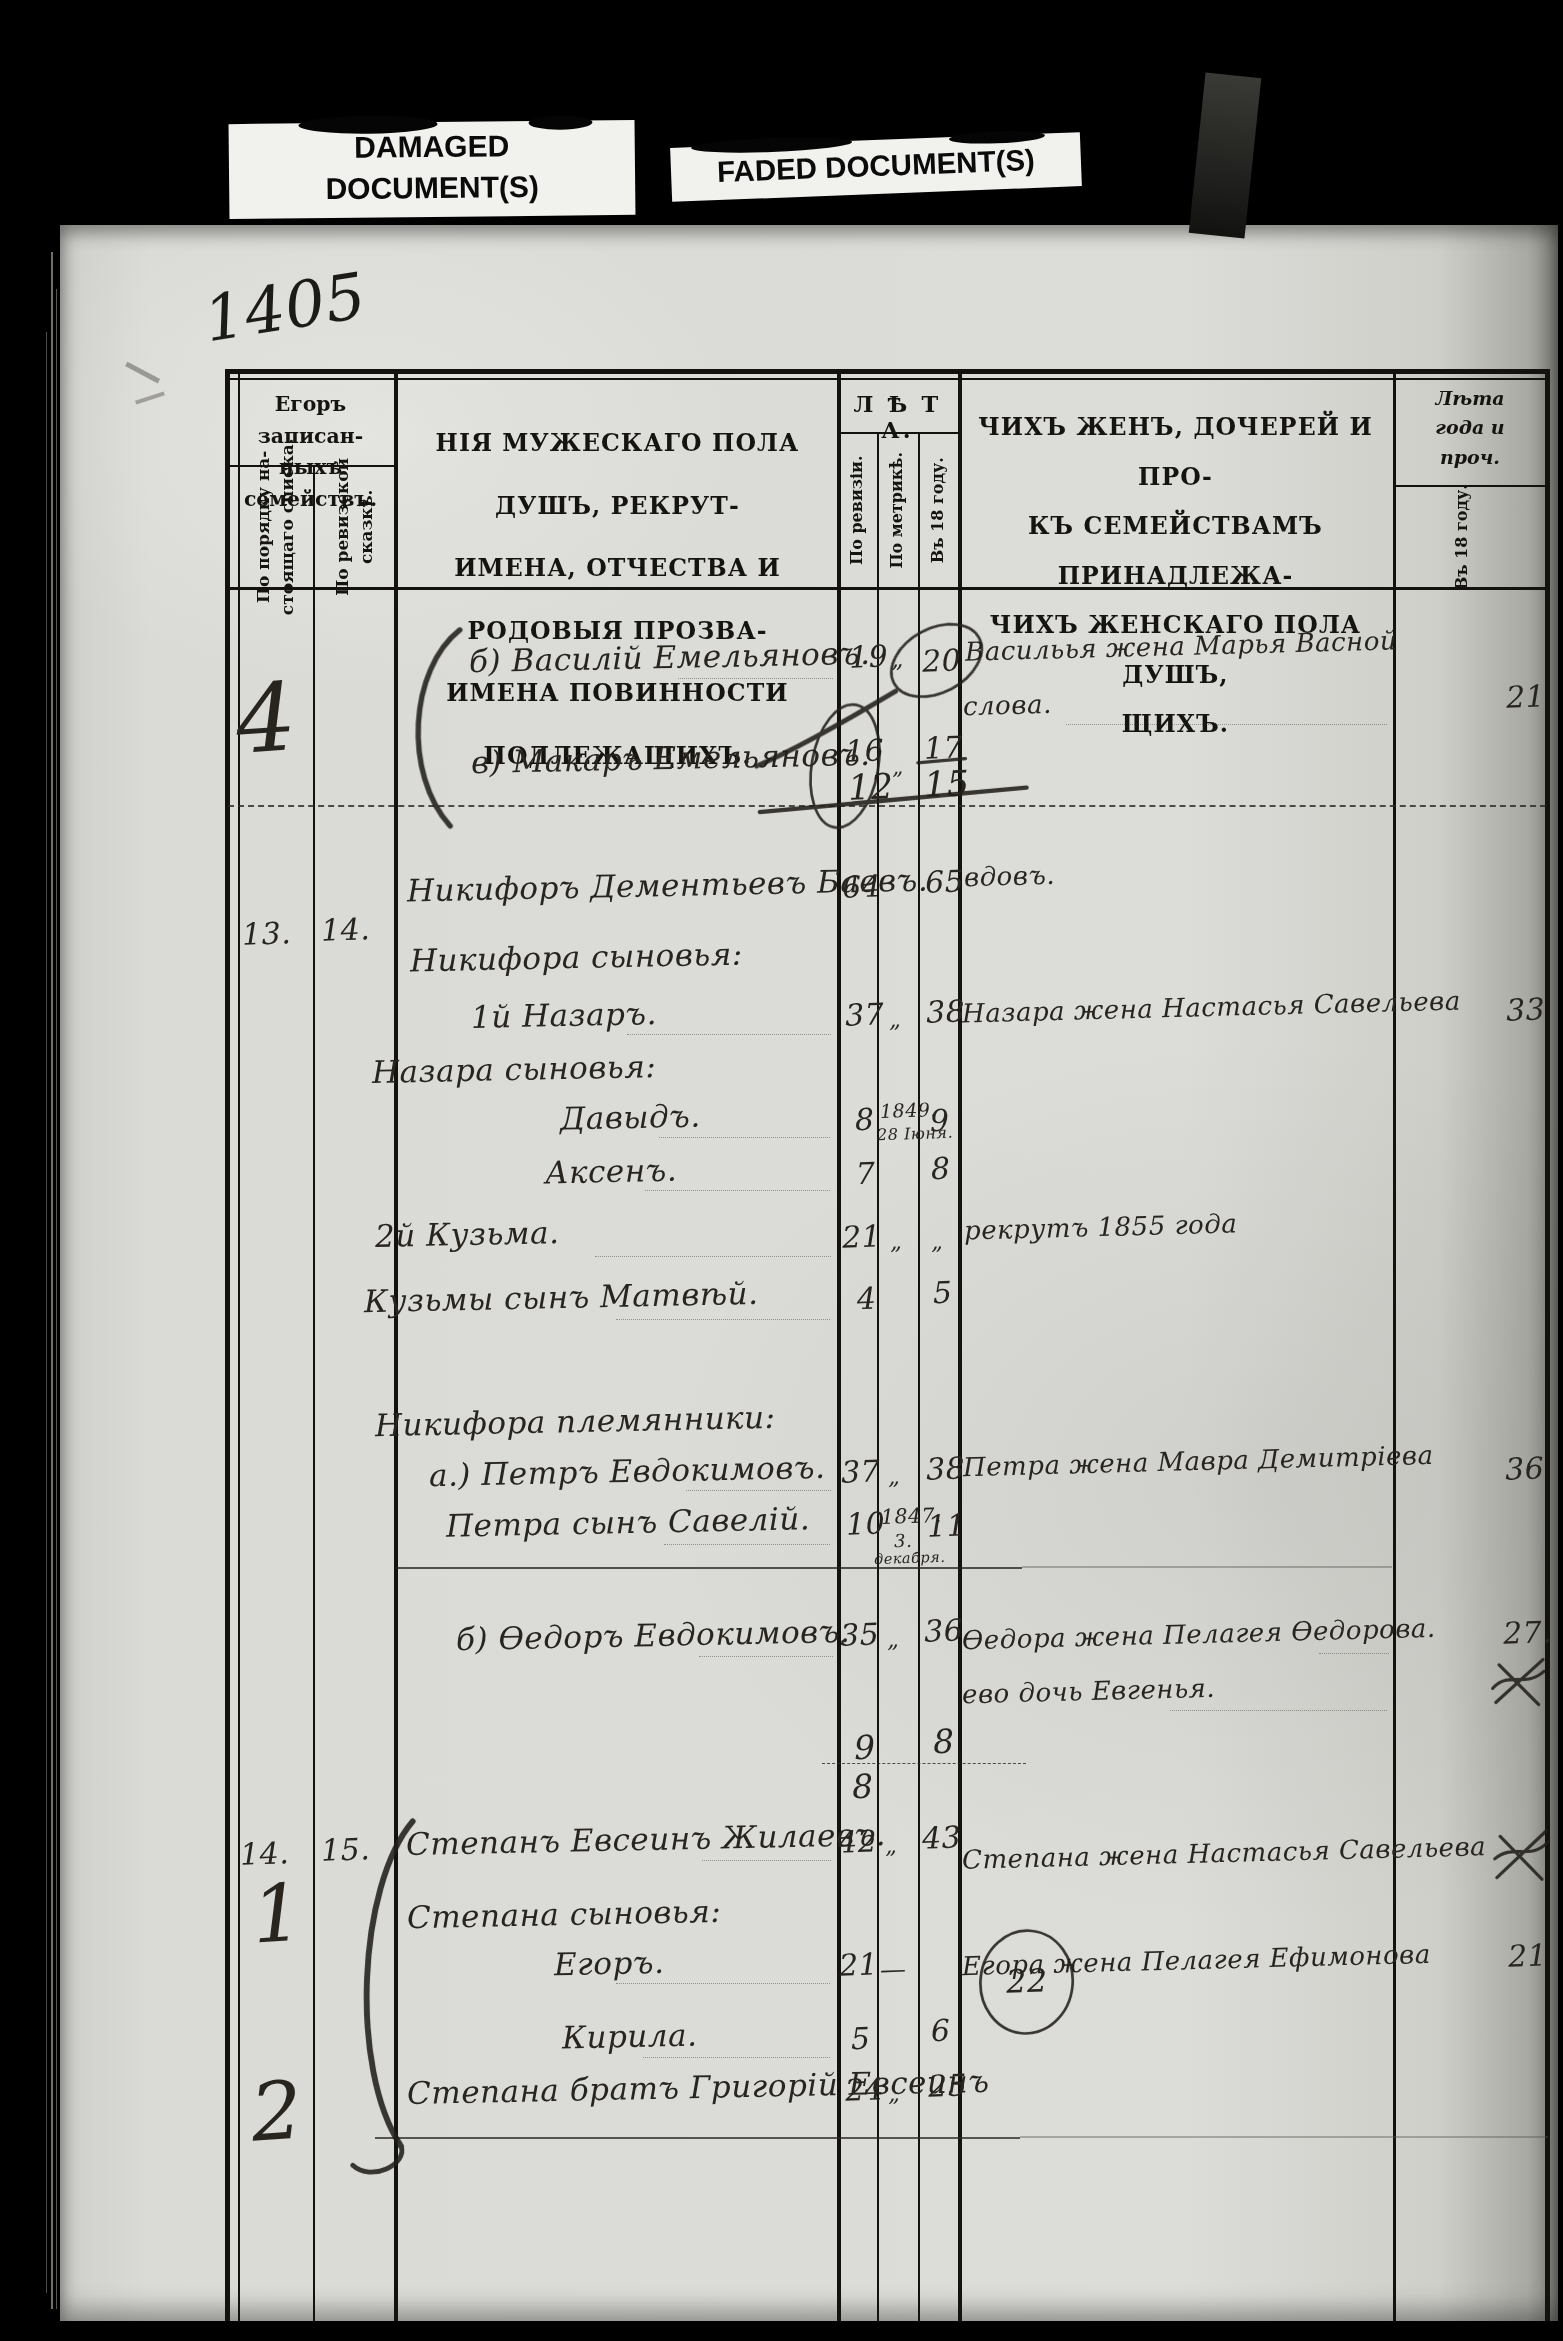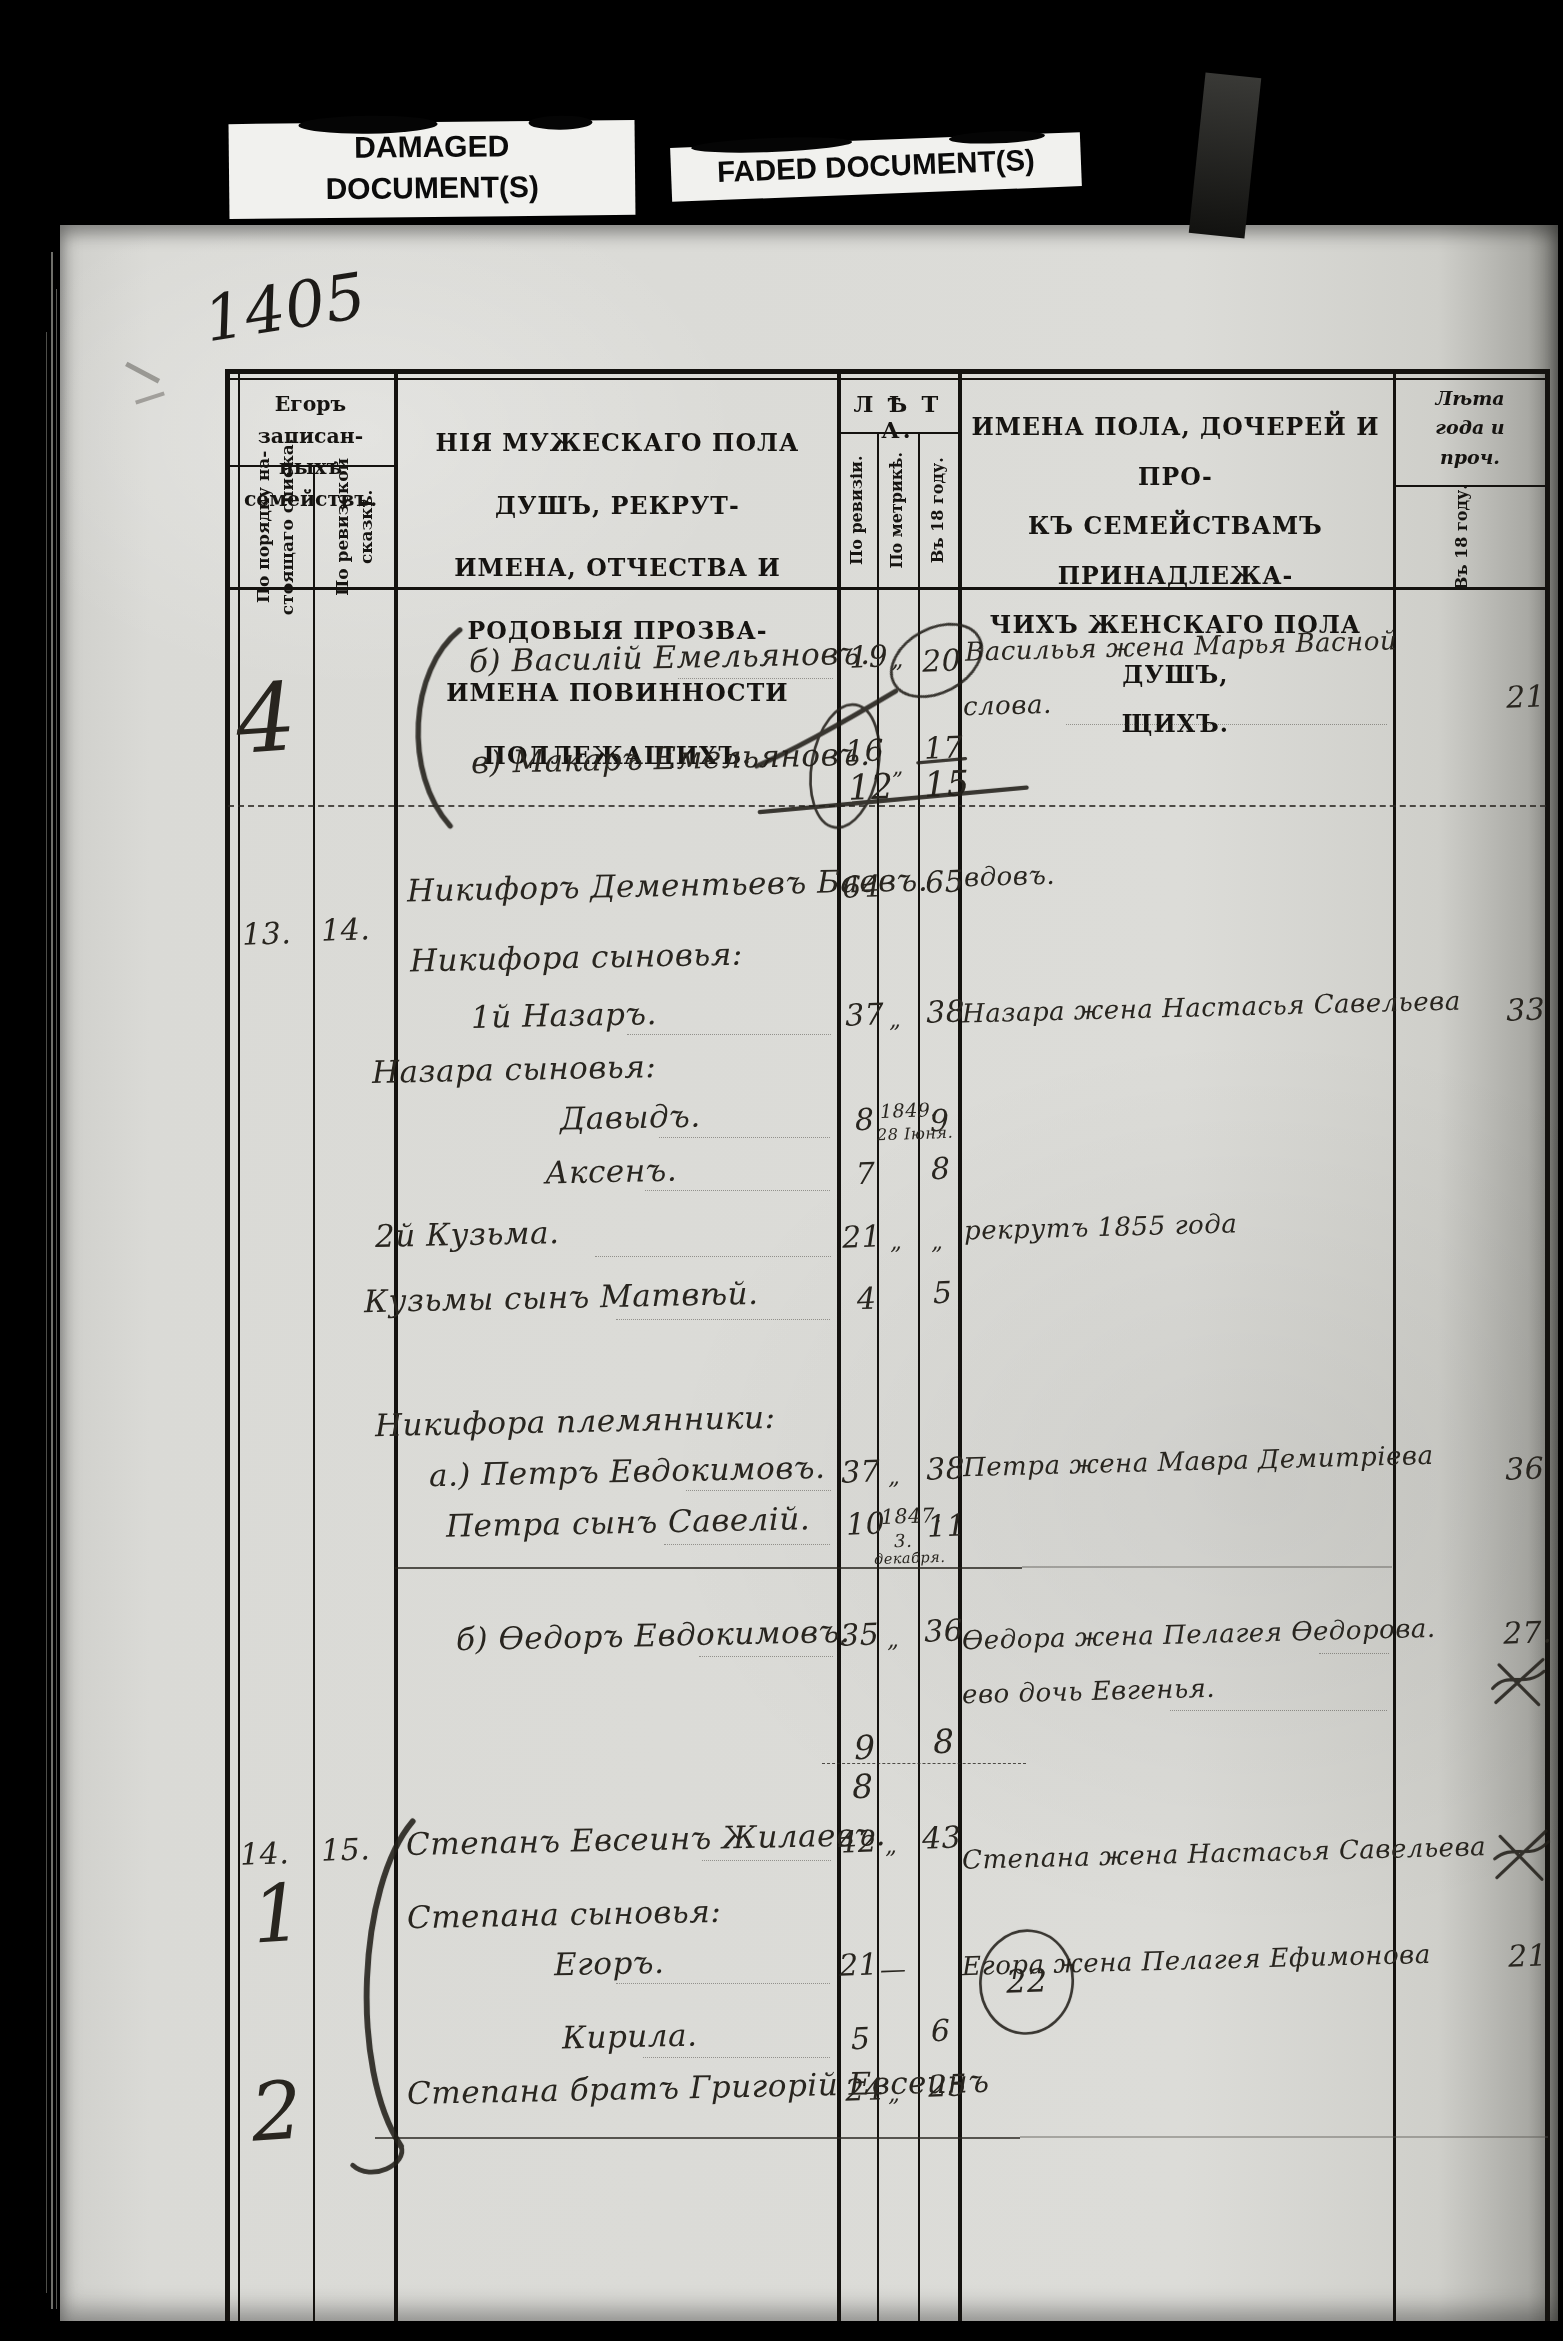--- a/index.html
+++ b/index.html
@@ -109,21 +109,21 @@
   <div class="abs vbox" style="left:837px;top:435px;width:40px;height:150px;">
     <div class="rot printed" style="font-size:16px;">По ревизіи.</div>
   </div>
   <div class="abs vbox" style="left:877px;top:435px;width:41px;height:150px;">
     <div class="rot printed" style="font-size:16px;">По метрикѣ.</div>
   </div>
   <div class="abs vbox" style="left:918px;top:435px;width:40px;height:150px;">
     <div class="rot printed" style="font-size:16px;">Въ 18 году.</div>
   </div>
   <div class="abs printed hcenter" style="left:964px;top:403px;width:423px;font-size:23.6px;line-height:2.1;letter-spacing:1.1px;">
-    <div>ИМЕНА ПОЛА, ДОЧЕРЕЙ И ПРО-</div>
+    <div>ЧИХЪ ЖЕНЪ, ДОЧЕРЕЙ И ПРО-</div>
     <div>КЪ СЕМЕЙСТВАМЪ ПРИНАДЛЕЖА-</div>
     <div>ЧИХЪ ЖЕНСКАГО ПОЛА ДУШЪ,</div>
     <div>ЩИХЪ.</div>
   </div>
   <div class="abs printed hcenter" style="left:1395px;top:384px;width:150px;font-size:19px;line-height:1.55;font-style:italic;">
     <div>Лѣта</div>
     <div>года и</div>
     <div>проч.</div>
   </div>
   <div class="abs vbox" style="left:1414px;top:489px;width:96px;height:96px;">

